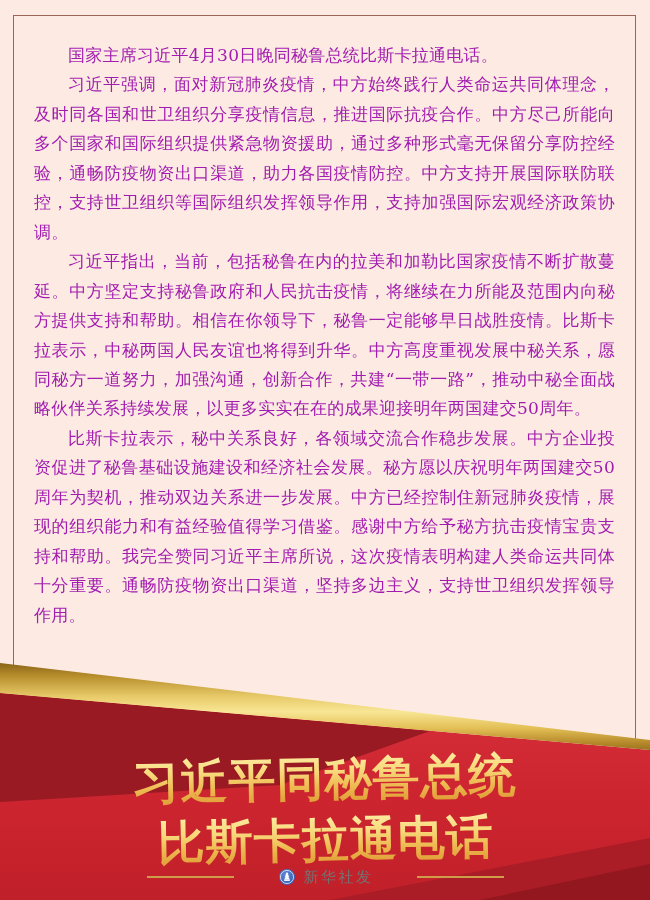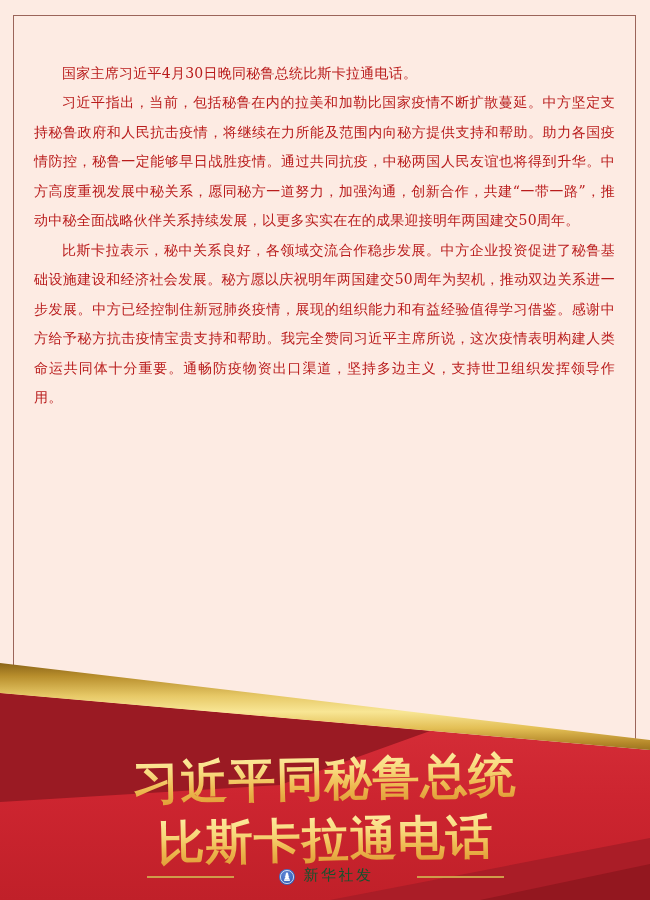--- a/index.html
+++ b/index.html
@@ -18,25 +18,25 @@
     left: 13px; top: 15px;
     width: 621px; height: 728px;
     border: 1.5px solid #9b655a;
     border-bottom: none;
     z-index: 1;
     pointer-events: none;
   }
   
   .article {
     position: absolute;
-    left: 34px; top: 59px;
+    left: 34px; top: 41px;
     width: 581px;
     z-index: 2;
-    color: #b91c1c;
-    font-size: 14px;
+    color: #a21caf;
+    font-size: 17px;
     line-height: 29.45px;
     letter-spacing: 0.25px;
     text-align: justify;
   }
   .article p { margin: 0; text-indent: 2em; }
   
   .banner-svg {
     position: absolute;
     left: 0; top: 655px;
     width: 650px; height: 245px;
@@ -76,37 +76,38 @@
   }
   .credit .gold-line {
     width: 87px; height: 1.6px;
     background: #cf9c4a;
   }
   .credit .gold-line.left  { margin-right: 45px; }
   .credit .gold-line.right { margin-left: 43px; }
   .credit .logo { width: 16px; height: 16px; display: block; }
   .credit .credit-text {
     margin-left: 9px;
-    color: #14532d;
+    color: #737373;
     font-size: 15px;
     letter-spacing: 2.5px;
-    font-family: Liberation Mono, monospace;
+    font-family: Liberation Sans, sans-serif;
     line-height: 16px;
   }
 </style>
 </head>
 <body>
 
 <div class="poster">
 
   <div class="frame"></div>
 
   <div class="article">
     <p>国家主席习近平4月30日晚同秘鲁总统比斯卡拉通电话。</p>
-    <p>习近平指出，当前，包括秘鲁在内的拉美和加勒比国家疫情不断扩散蔓延。中方坚定支持秘鲁政府和人民抗击疫情，将继续在力所能及范围内向秘方提供支持和帮助。助力各国疫情防控，秘鲁一定能够早日战胜疫情。通过共同抗疫，中秘两国人民友谊也将得到升华。中方高度重视发展中秘关系，愿同秘方一道努力，加强沟通，创新合作，共建“一带一路”，推动中秘全面战略伙伴关系持续发展，以更多实实在在的成果迎接明年两国建交50周年。</p>
+    <p>习近平强调，面对新冠肺炎疫情，中方始终践行人类命运共同体理念，及时同各国和世卫组织分享疫情信息，推进国际抗疫合作。中方尽己所能向多个国家和国际组织提供紧急物资援助，通过多种形式毫无保留分享防控经验，通畅防疫物资出口渠道，助力各国疫情防控。中方支持开展国际联防联控，支持世卫组织等国际组织发挥领导作用，支持加强国际宏观经济政策协调。</p>
+    <p>习近平指出，当前，包括秘鲁在内的拉美和加勒比国家疫情不断扩散蔓延。中方坚定支持秘鲁政府和人民抗击疫情，将继续在力所能及范围内向秘方提供支持和帮助。相信在你领导下，秘鲁一定能够早日战胜疫情。比斯卡拉表示，中秘两国人民友谊也将得到升华。中方高度重视发展中秘关系，愿同秘方一道努力，加强沟通，创新合作，共建“一带一路”，推动中秘全面战略伙伴关系持续发展，以更多实实在在的成果迎接明年两国建交50周年。</p>
     <p>比斯卡拉表示，秘中关系良好，各领域交流合作稳步发展。中方企业投资促进了秘鲁基础设施建设和经济社会发展。秘方愿以庆祝明年两国建交50周年为契机，推动双边关系进一步发展。中方已经控制住新冠肺炎疫情，展现的组织能力和有益经验值得学习借鉴。感谢中方给予秘方抗击疫情宝贵支持和帮助。我完全赞同习近平主席所说，这次疫情表明构建人类命运共同体十分重要。通畅防疫物资出口渠道，坚持多边主义，支持世卫组织发挥领导作用。</p>
   </div>
 
   <svg class="banner-svg" viewBox="0 0 650 245" preserveAspectRatio="none" aria-hidden="true">
     <defs>
       <linearGradient id="goldGrad" x1="0" y1="0" x2="0" y2="1">
         <stop offset="0" stop-color="#8a6418"></stop>
         <stop offset="0.15" stop-color="#b88e2c"></stop>
         <stop offset="0.38" stop-color="#e7c967"></stop>
         <stop offset="0.56" stop-color="#f8e695"></stop>

